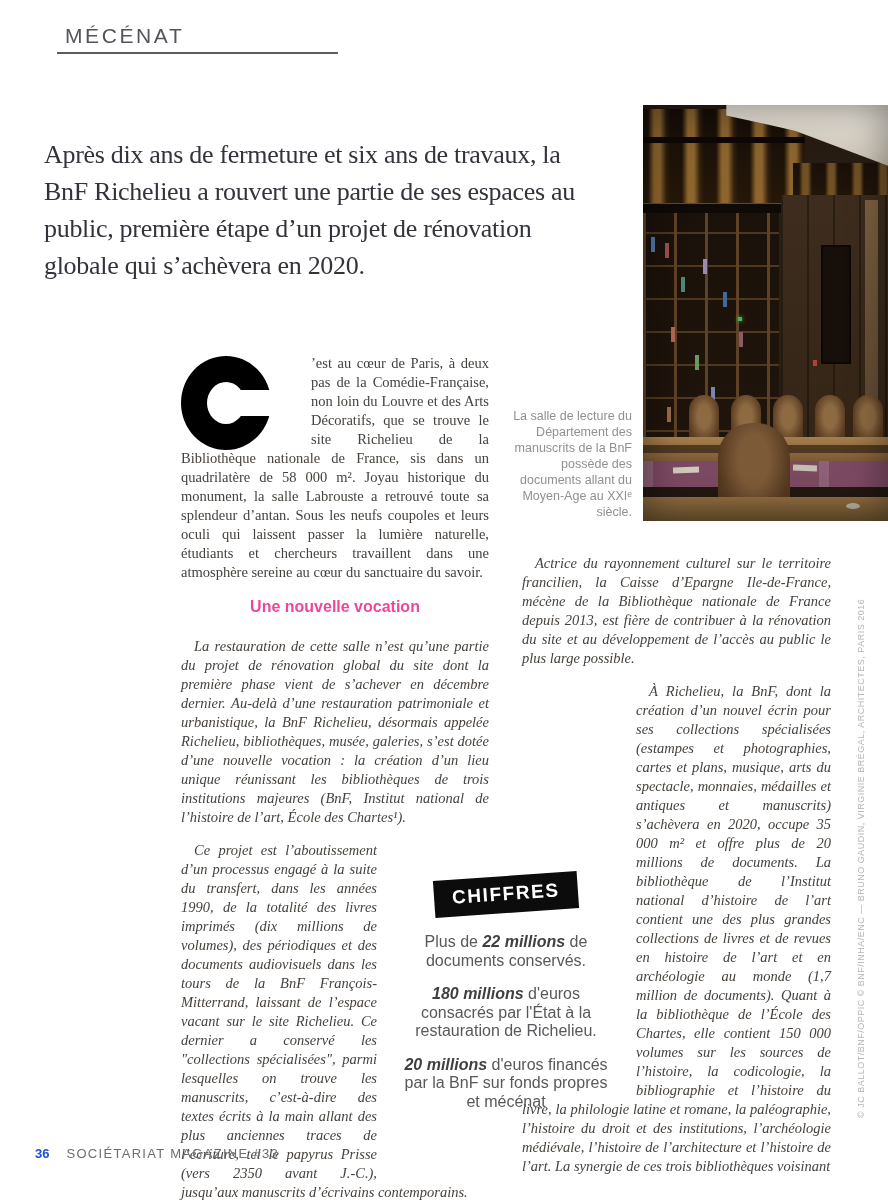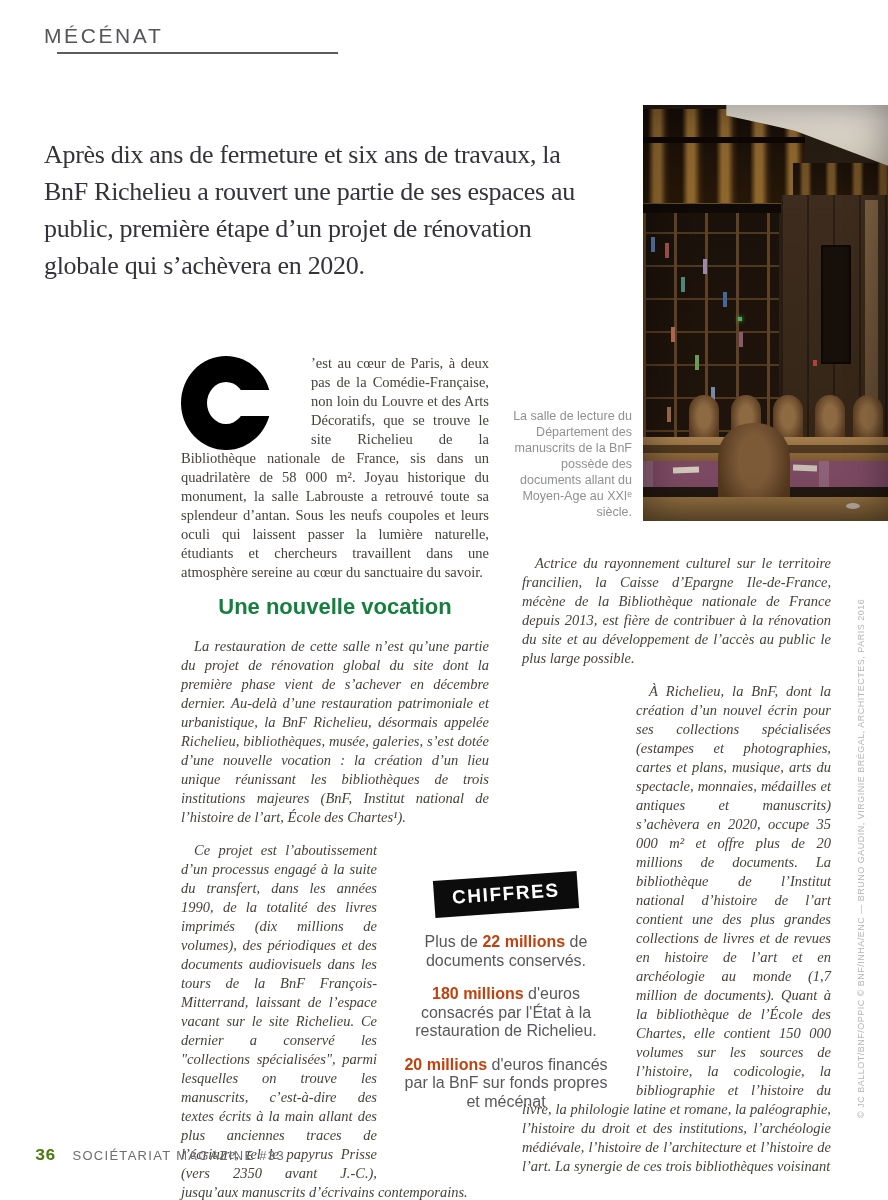--- a/index.html
+++ b/index.html
@@ -1,21 +1,21 @@
 <!DOCTYPE html>
 <html lang="fr"><head>
 <meta charset="utf-8">
 <style>
   html,body{margin:0;padding:0;}
   body{
     width:888px;height:1200px;background:#ffffff;position:relative;overflow:hidden;
     font-family:"Liberation Sans", sans-serif;
   }
   
-  .kicker-label{position:absolute;left:44px;top:24px;font-size:21px;letter-spacing:2.6px;color:#54555a;}
+  .kicker-label{position:absolute;left:65px;top:24px;font-size:21px;letter-spacing:2.6px;color:#54555a;}
   .kicker-rule{position:absolute;left:57px;top:52px;width:281px;height:2px;background:#5c5d61;}
   
   .intro{
     position:absolute;left:44px;top:136px;width:566px;margin:0;
     font-family:"Liberation Serif", serif;font-size:26px;line-height:37px;
     letter-spacing:-0.3px;color:#34323a;
   }
   
   .photo{position:absolute;left:643px;top:105px;width:245px;height:416px;overflow:hidden;background:#241a11;}
   .photo *{position:absolute;}
@@ -67,44 +67,44 @@
   
   .caption{position:absolute;left:498px;top:408px;width:134px;text-align:right;
     font-size:12.5px;line-height:16px;color:#8f9094;}
   
   .col{position:absolute;width:336px;font-family:"Liberation Serif", serif;
     font-size:14.5px;line-height:19px;text-align:justify;color:#46413c;hyphens:auto;}
   .col-left{left:167px;top:340px;}
   .col-right{left:508px;top:540px;width:337px;}
   .bp{margin:14px;}
   .indent{text-indent:13px;font-style:italic;}
-  .subhead{font-family:"Liberation Sans", sans-serif;font-size:22px;font-weight:bold;
-    color:#15803d;text-align:center;margin:15px 0 21px;text-indent:0;}
+  .subhead{font-family:"Liberation Sans", sans-serif;font-size:16px;font-weight:bold;
+    color:#ec4899;text-align:center;margin:15px 0 21px;text-indent:0;}
   .col-right .subhead{margin:18px 0 25px;}
   
   .dropfloat{float:left;width:130px;height:94px;position:relative;}
   .ring{position:absolute;left:0;top:2px;width:90px;height:94px;box-sizing:border-box;
     border:26px solid #000;border-radius:50%;}
   .notch{position:absolute;left:58px;top:36px;width:34px;height:26px;background:#fff;}
   .sr{position:absolute;opacity:0;font-size:8px;}
   
   .spacer-r{float:right;width:112px;height:272px;margin-top:57px;}
   .spacer-l{float:left;width:114px;height:268px;margin-top:145px;}
   
   .chiffres{position:absolute;left:396px;top:876px;width:220px;text-align:center;z-index:3;}
   .banner{display:inline-block;background:#0c0c0c;color:#ffffff;font-weight:bold;
     font-size:19px;letter-spacing:1.6px;padding:7px 18px 8px;transform:rotate(-4deg);}
   .stats{margin-top:20px;}
   .stat{font-size:16px;line-height:18.5px;color:#58585c;margin:0 0 15px;}
-  .stat b{color:#c2410c;}
+  .stat b{color:#404040;font-style:italic;}
   
   .credit{position:absolute;left:856px;top:1118px;width:540px;transform-origin:0 0;
     transform:rotate(-90deg);font-size:9px;letter-spacing:.5px;color:#b4b4b6;white-space:nowrap;}
   .pagefooter{position:absolute;left:35px;top:1146px;display:flex;align-items:baseline;gap:17px;}
-  .pnum{font-size:17px;font-weight:bold;color:#4d7c0f;font-family:Liberation Mono, monospace;}
+  .pnum{font-size:13px;font-weight:bold;color:#1d4ed8;}
   .ptitle{font-size:13px;letter-spacing:1.3px;color:#6d6e72;}
 </style>
 </head>
 <body>
 
 <div class="kicker-label">MÉCÉNAT</div>
 <div class="kicker-rule"></div>
 
 <p class="intro">Après dix ans de fermeture et six ans de travaux, la BnF Richelieu a rouvert une partie de ses espaces au public, première étape d’un projet de rénovation globale qui s’achèvera en 2020.</p>
 

